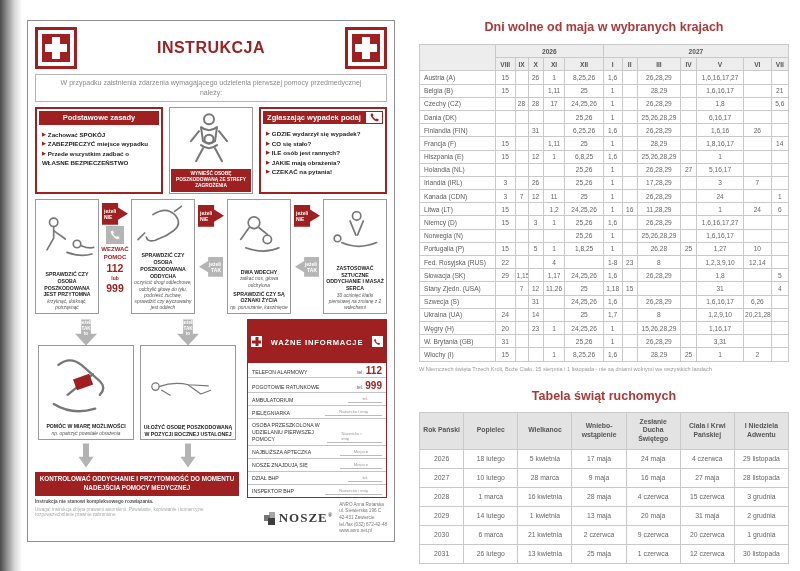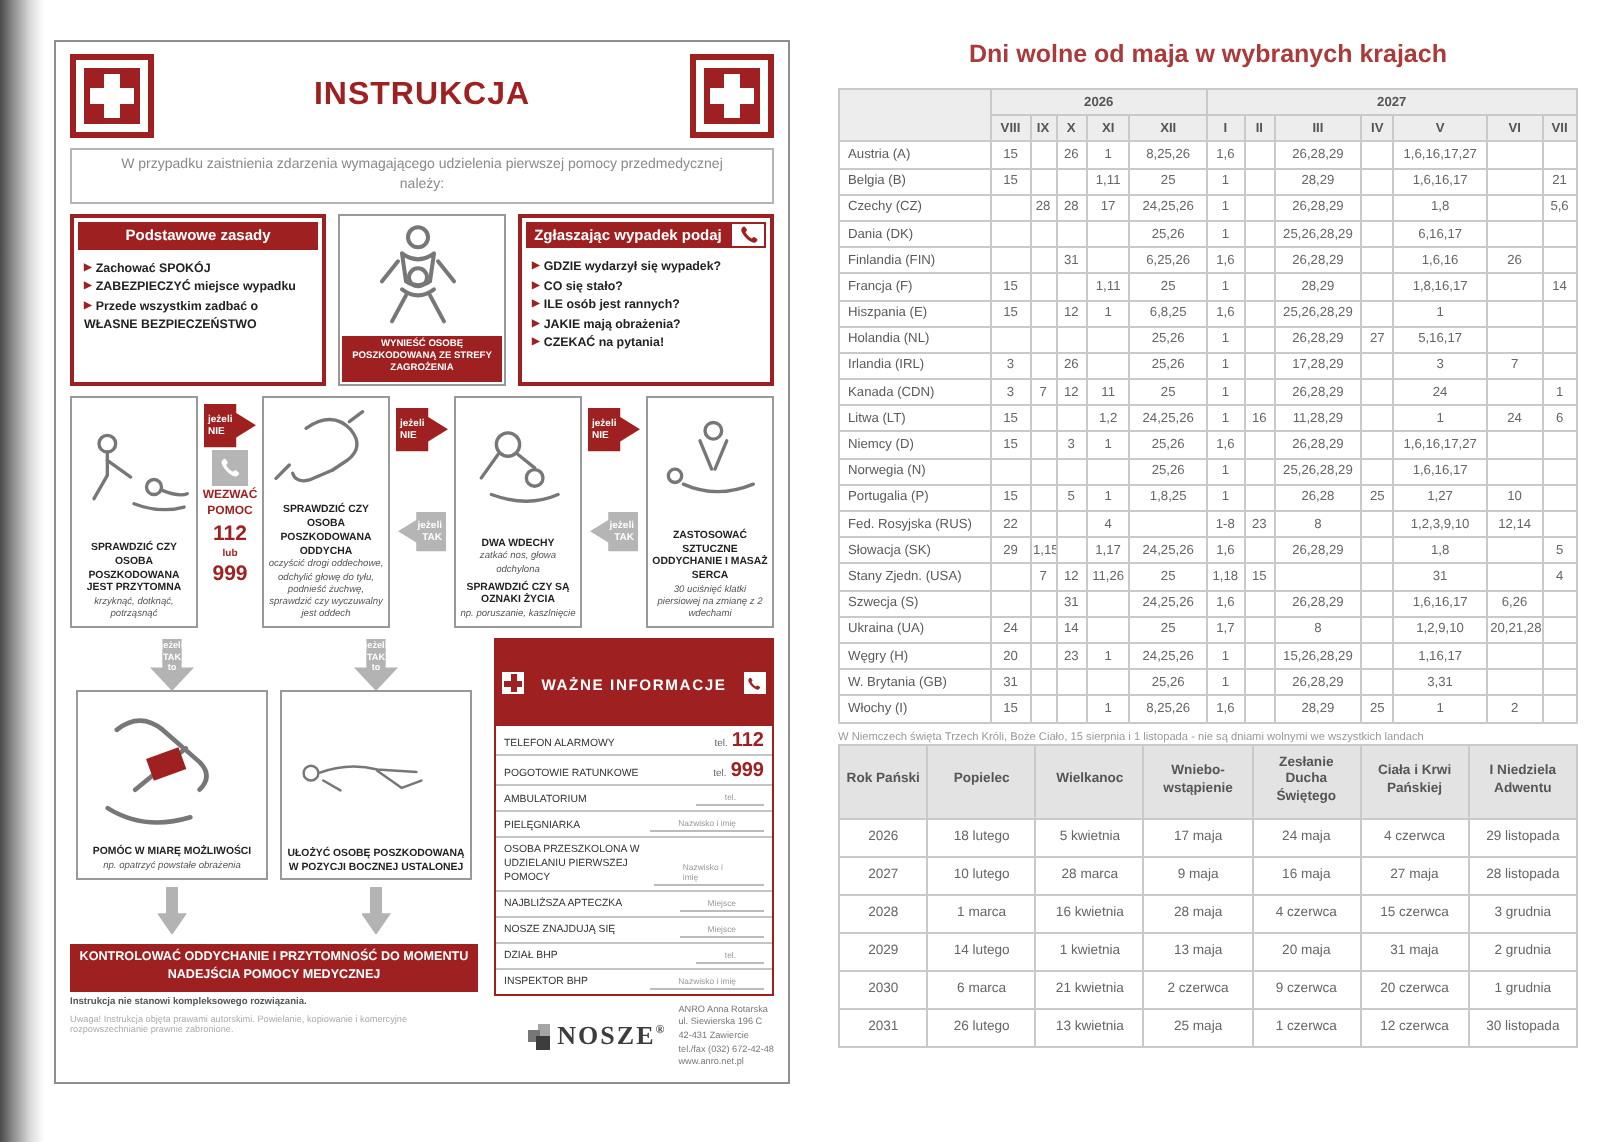--- a/index.html
+++ b/index.html
@@ -800,20 +800,21 @@
           <td>25</td>
           <td>1</td>
           <td>2</td>
           <td></td>
         </tr>
       </tbody>
   </table>
 
   <div class="footnote">W Niemczech święta Trzech Króli, Boże Ciało, 15 sierpnia i 1 listopada - nie są dniami wolnymi we wszystkich landach</div>
 
+  <div class="sec-title t2-title">Tabela świąt ruchomych</div>
 
   <table class="feasts">
     <colgroup>
         <col class="fc-year">
         <col>
         <col>
         <col>
         <col>
         <col>
         <col>

